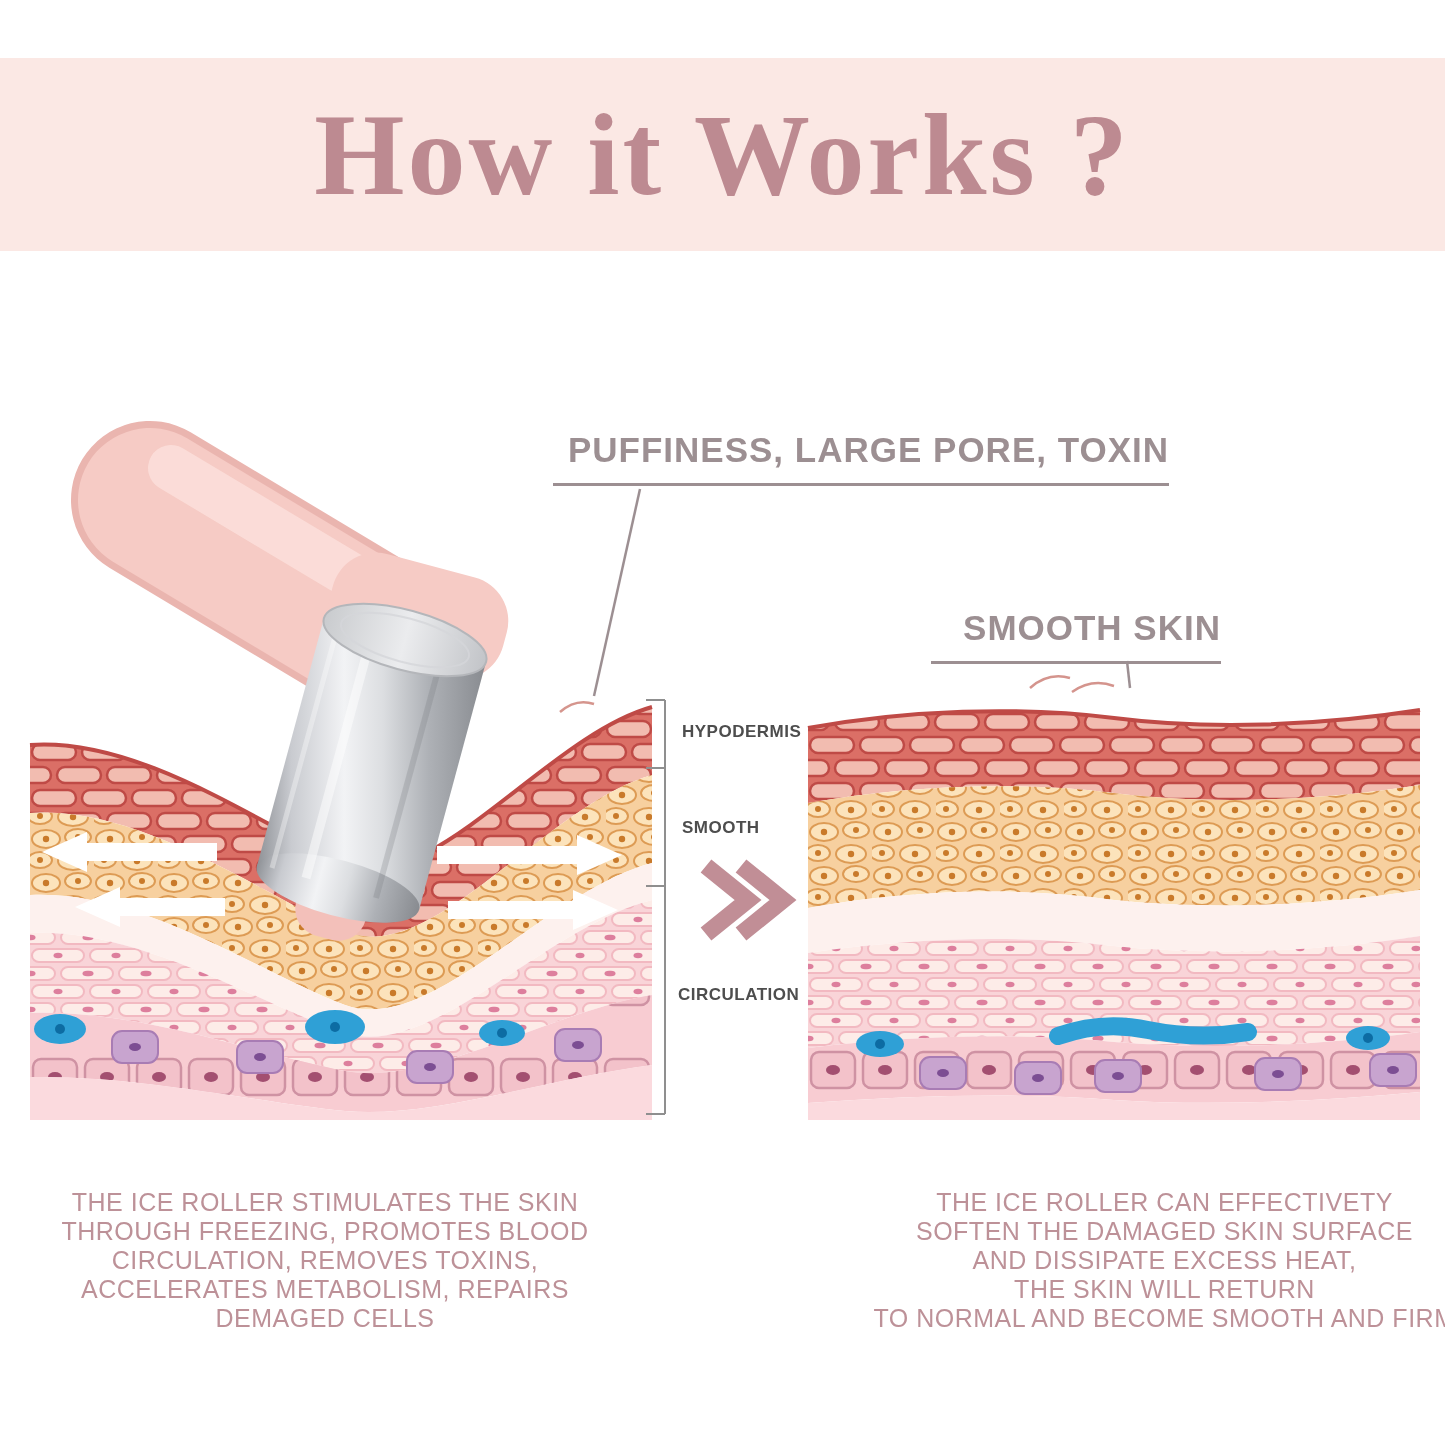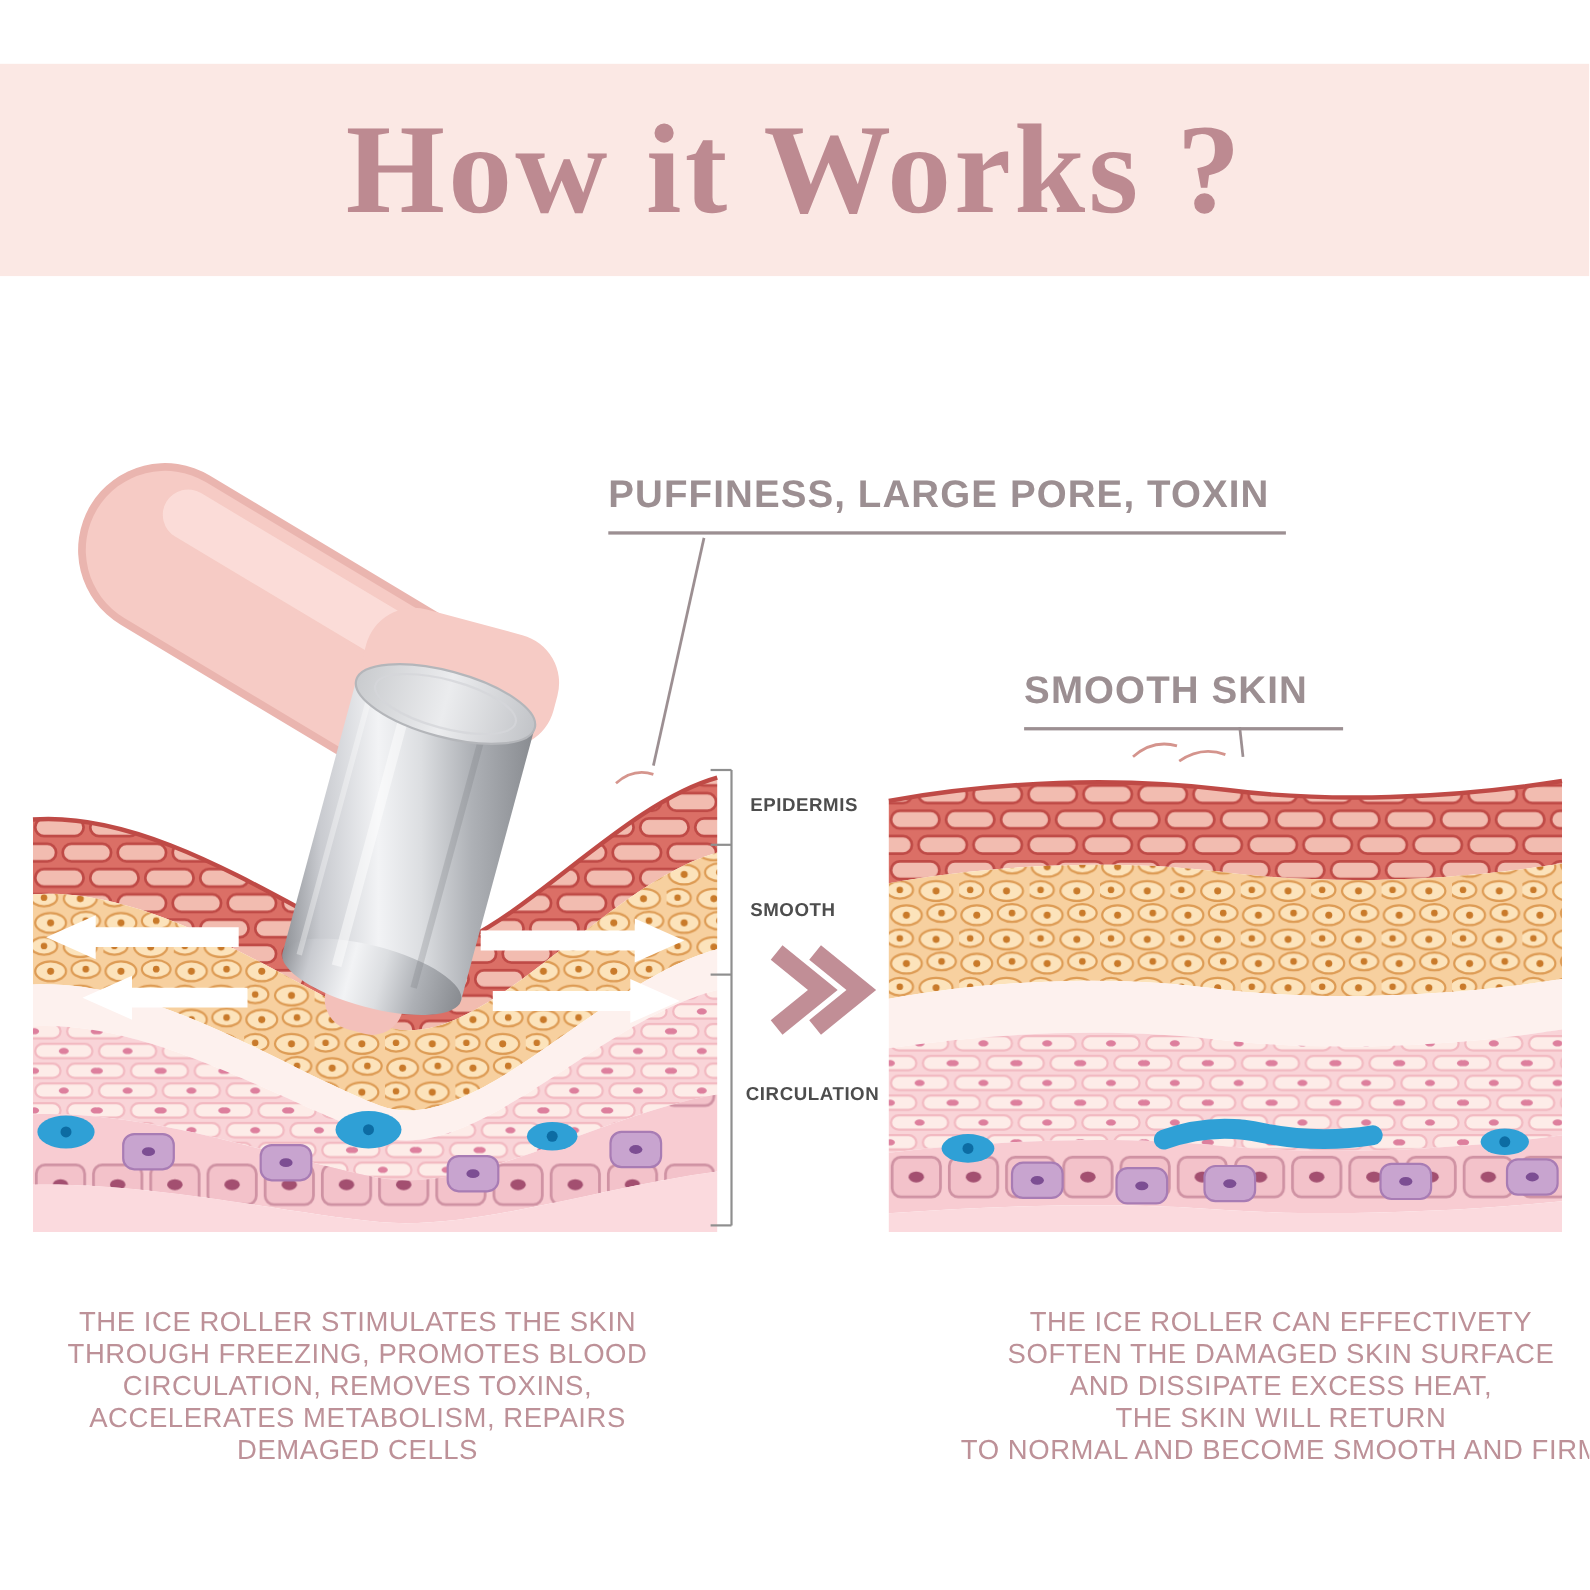--- a/index.html
+++ b/index.html
@@ -10,21 +10,21 @@
   .banner{
     position:absolute;left:0;top:58px;width:1445px;height:193px;background:#fbe8e4;
     display:flex;align-items:center;justify-content:center;
   }
   .title{
     font-family:"Liberation Serif", serif;font-weight:700;font-size:116px;color:#bd8a91;
     letter-spacing:3px;margin:11px;line-height:1;
   }
   .scene{position:absolute;left:0;top:0;z-index:1;}
   .annotation{
-    position:absolute;z-index:2;text-align:left;font-weight:bold;font-size:35px;
+    position:absolute;z-index:2;text-align:right;font-weight:bold;font-size:35px;
     color:#9c8f92;letter-spacing:1px;padding-bottom:13px;border-bottom:3px solid #9c8f92;
   }
   .annotation.puffiness{left:553px;top:430px;width:616px;}
   .annotation.smooth{left:931px;top:608px;width:290px;}
   .layer-label{
     position:absolute;z-index:2;font-weight:bold;font-size:17px;color:#4d4d4d;letter-spacing:.5px;
   }
   .layer-label.epidermis{left:682px;top:722px;}
   .layer-label.dermis{left:682px;top:818px;}
   .layer-label.hypodermis{left:678px;top:985px;}
@@ -213,21 +213,21 @@
       <path d="M1030,688 q18,-16 40,-10"></path>
       <path d="M1072,692 q20,-14 42,-6"></path>
       <path d="M560,712 q16,-14 34,-8"></path>
     </g>
   </svg>
 
   <div class="annotation puffiness">PUFFINESS, LARGE PORE, TOXIN</div>
 
   <div class="annotation smooth">SMOOTH SKIN</div>
 
-  <div class="layer-label epidermis">EPIDERMIS</div>
+  <div class="layer-label epidermis">HYPODERMIS</div>
   <div class="layer-label dermis">SMOOTH</div>
   <div class="layer-label hypodermis">CIRCULATION</div>
 
   <div class="caption before">THE ICE ROLLER STIMULATES THE SKIN
 THROUGH FREEZING, PROMOTES BLOOD
 CIRCULATION, REMOVES TOXINS,
 ACCELERATES METABOLISM, REPAIRS
 DEMAGED CELLS</div>
   <div class="caption after">THE ICE ROLLER CAN EFFECTIVETY
 SOFTEN THE DAMAGED SKIN SURFACE

